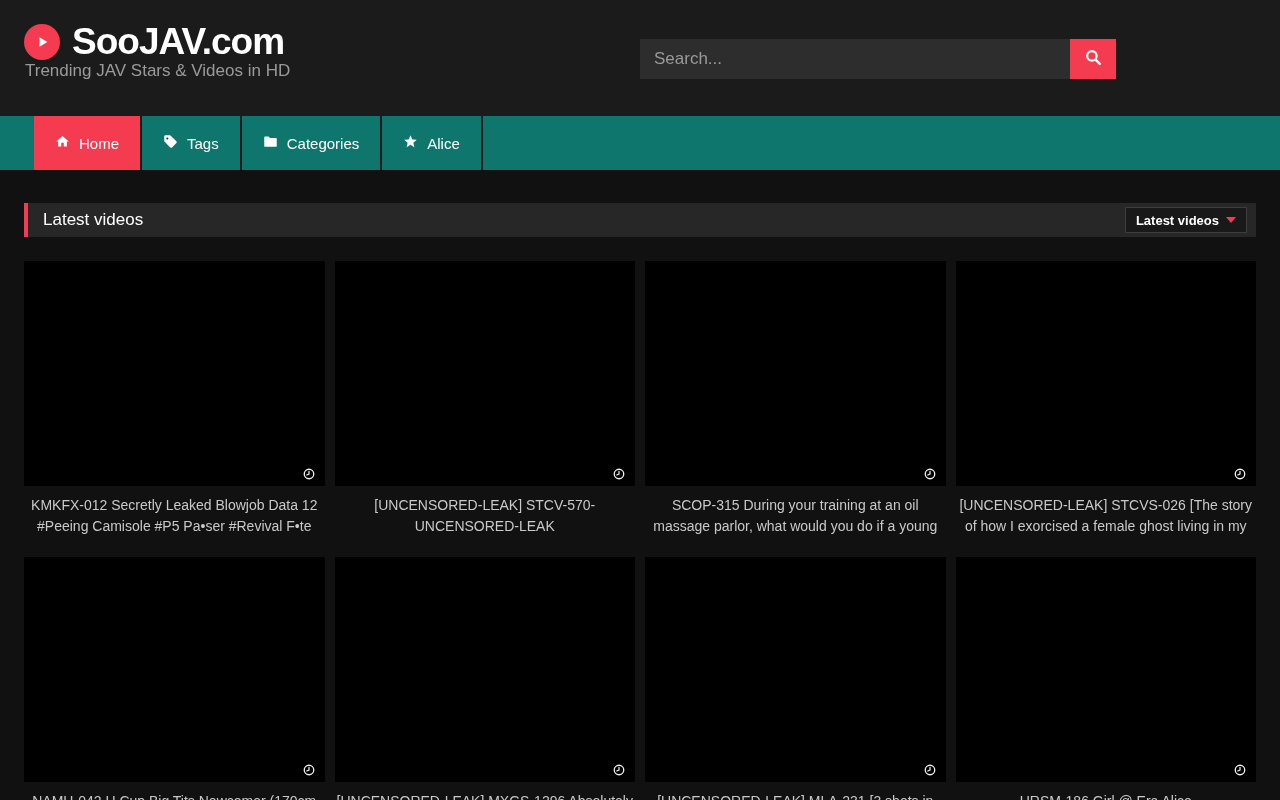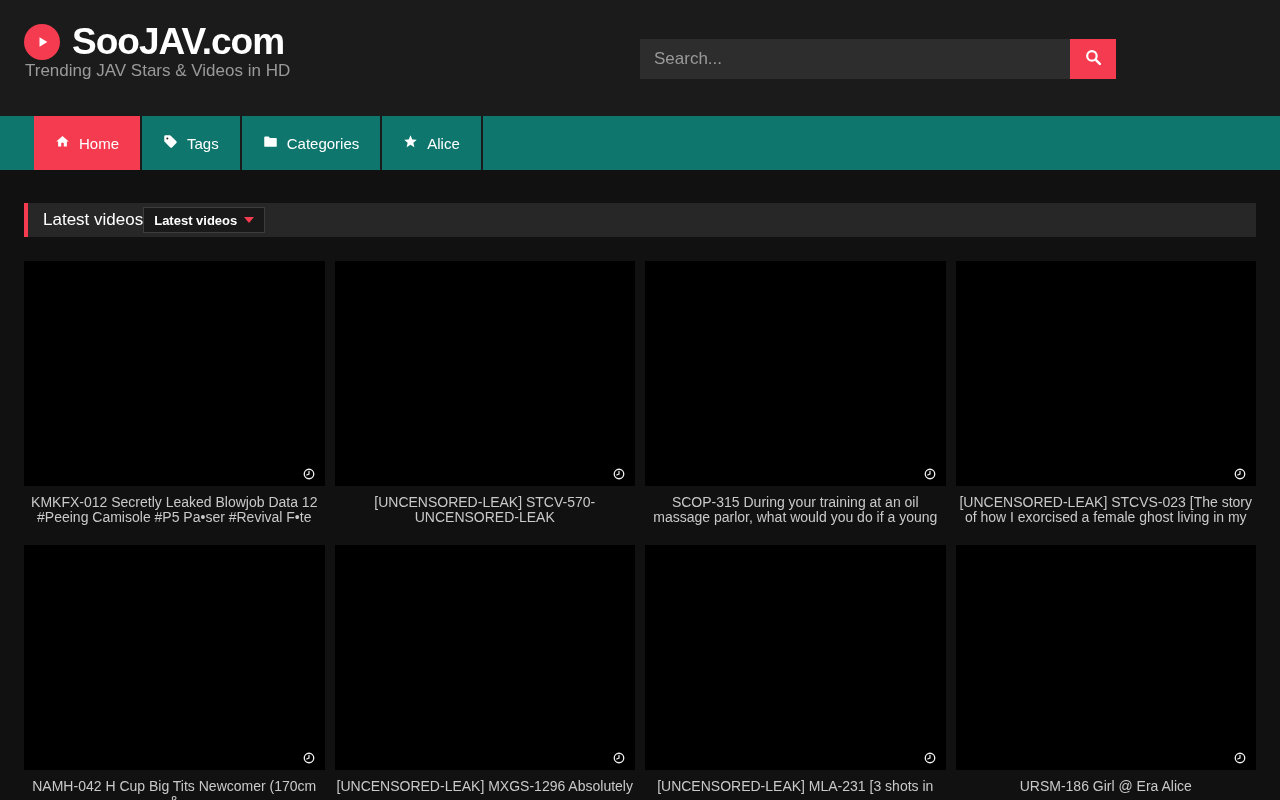--- a/index.html
+++ b/index.html
@@ -19,29 +19,29 @@
   .search-btn svg { width:19px; height:19px; }
 
   
   .nav { height:54px; background:#0f766e; display:flex; padding-left:34px; }
   .nav-item { display:flex; align-items:center; gap:9px; padding:0 21px; color:#fff; font-size:15px; cursor:pointer; border-right:2px solid #1a1a1a; }
   .nav-item svg { width:15px; height:15px; }
   .nav-item.active { background:#f43b50; }
 
   
   .main { padding:0 24px; }
-  .section-bar { margin-top:33px; height:34px; background:#272727; border-left:4px solid #f43b50; display:flex; align-items:center; padding:0 9px 0 15px; }
+  .section-bar { margin-top:33px; height:34px; background:#272727; border-left:4px solid #f43b50; display:flex; align-items:center; justify-content:space-between; padding:0 9px 0 15px; }
   .section-title { color:#fff; font-size:17px; }
   .sort-btn { background:#191919; border:1px solid #3d3d3d; color:#fff; font-size:13px; font-weight:bold; height:26px; padding:0 10px; display:flex; align-items:center; gap:7px; cursor:pointer; font-family:"Liberation Sans", sans-serif; }
   .caret-down { width:0; height:0; border-left:5px solid transparent; border-right:5px solid transparent; border-top:6px solid #f43b50; }
 
   .grid { margin-top:24px; display:grid; grid-template-columns:repeat(4,1fr); column-gap:10px; row-gap:20px; }
   .thumb { position:relative; height:225px; background:#000; cursor:pointer; }
   .clock { position:absolute; right:10px; bottom:8px; width:12px; height:12px; opacity:.95; }
-  .vid-title { margin:9px 2px 0; text-align:center; color:#c9c9c9; font-size:14px; line-height:15px; max-height:42px; overflow:hidden; cursor:pointer; }
+  .vid-title { margin:9px 2px 0; text-align:center; color:#c9c9c9; font-size:14px; line-height:21px; max-height:42px; overflow:hidden; cursor:pointer; }
 </style>
 </head>
 <body>
 
 <div class="header">
   <div class="logo-row">
     <span class="play-badge">
       <svg viewBox="0 0 24 24">
           <path d="M9 6.2v11.6l9.4-5.8z" fill="#fff"></path>
         </svg>
@@ -144,21 +144,21 @@
     </div>
     <div class="card">
       <div class="thumb">
         <span class="clock">
           <svg viewBox="0 0 24 24" fill="none" stroke="#fff">
               <circle cx="12" cy="12" r="9.5" stroke-width="2.6"></circle>
               <path d="M12 6.5V12l-4.5 2" stroke-width="2.4" stroke-linecap="round"></path>
             </svg>
         </span>
       </div>
-      <div class="vid-title">[UNCENSORED-LEAK] STCVS-023 [The story of how I exorcised a female ghost living in my</div>
+      <div class="vid-title">[UNCENSORED-LEAK] STCVS-026 [The story of how I exorcised a female ghost living in my</div>
     </div>
     <div class="card">
       <div class="thumb">
         <span class="clock">
           <svg viewBox="0 0 24 24" fill="none" stroke="#fff">
               <circle cx="12" cy="12" r="9.5" stroke-width="2.6"></circle>
               <path d="M12 6.5V12l-4.5 2" stroke-width="2.4" stroke-linecap="round"></path>
             </svg>
         </span>
       </div>

